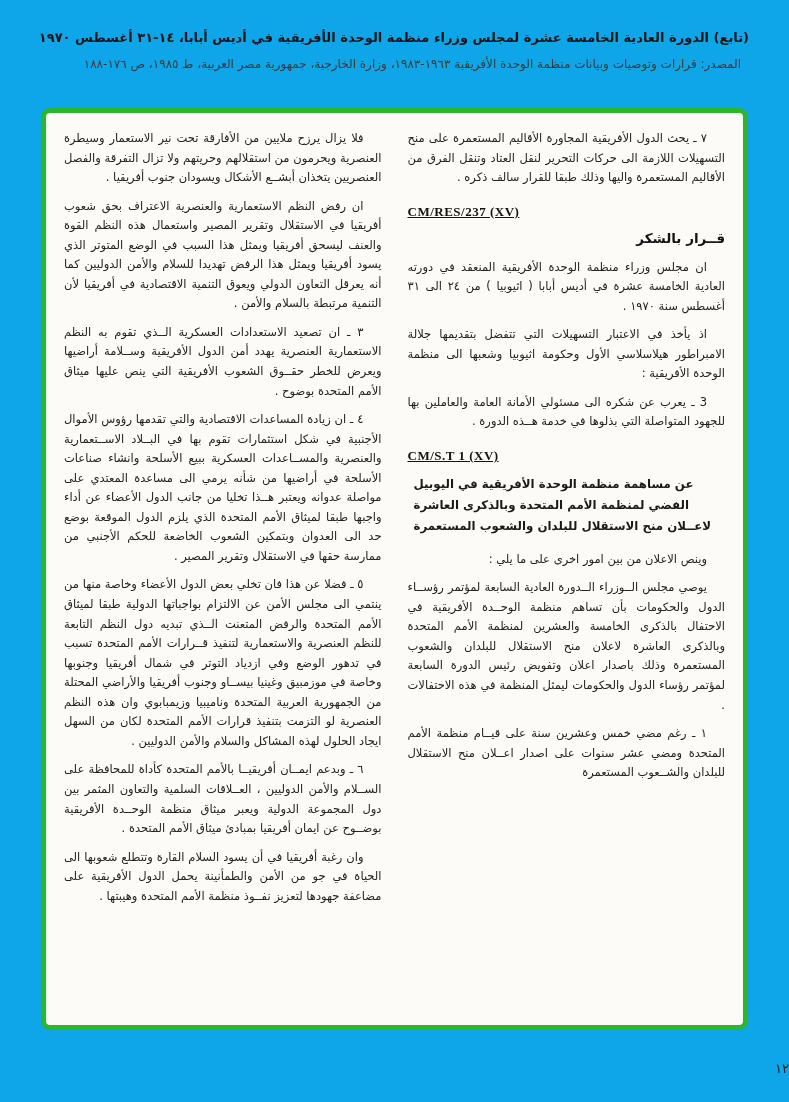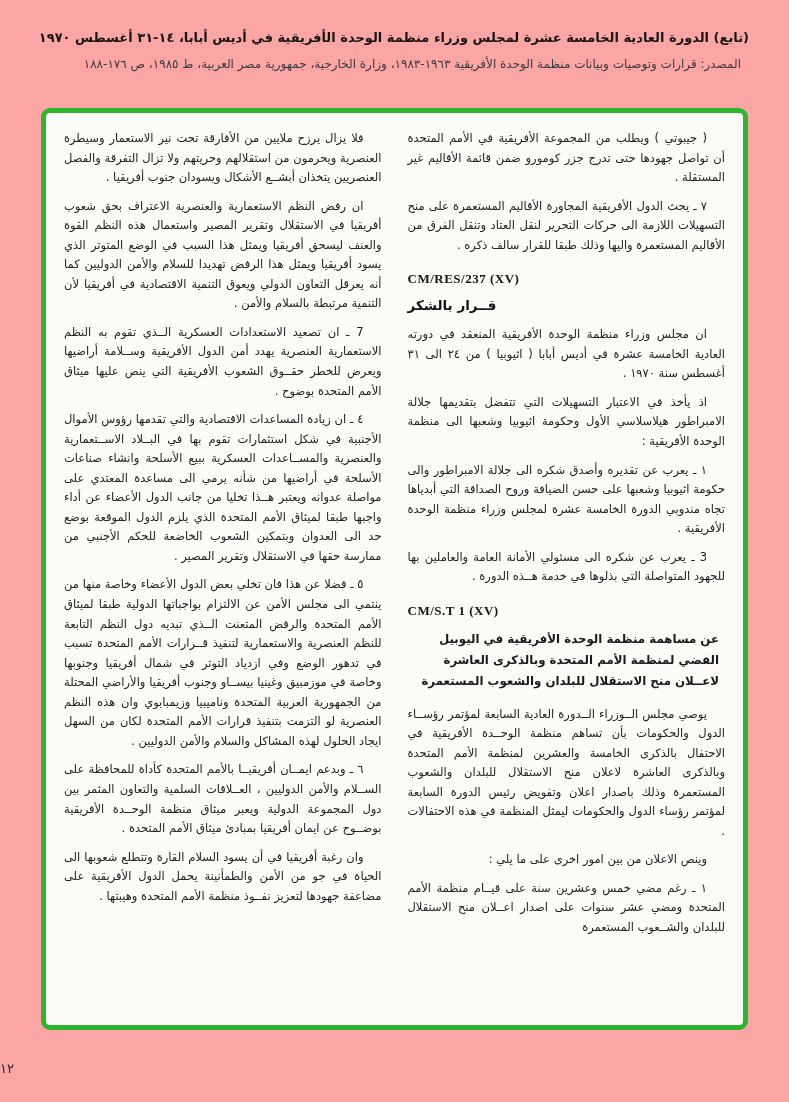--- a/index.html
+++ b/index.html
@@ -1,21 +1,21 @@
 <!DOCTYPE html>
 <html lang="ar" style="--accent: #2db52d;"><head>
 <meta charset="utf-8">
 <style>
   * { margin:0; padding:0; box-sizing:border-box; }
   html,body { background:#ffffff; }
   .page {
     position:relative;
     width:789px; height:1102px;
     margin:0 auto;
-    background:#fca5a5;
+    background:#0ea5e9;
     color:#1e1e1e;
     font-family:"DejaVu Sans", sans-serif;
     direction:rtl;
     overflow:hidden;
   }
   .header-line {
     position:absolute; top:30px; right:40px; left:40px;
     text-align:center;
     font-weight:bold;
     font-size:13px;
@@ -50,75 +50,74 @@
   }
   .ref {
     direction:ltr;
     text-align:left;
     font-family:"Liberation Serif", serif;
     font-weight:bold;
     font-size:13px;
     letter-spacing:0.5px;
     margin:16px 0 10px 0;
     color:#141414;
+    text-decoration:underline;
   }
   .heading {
-    text-align:left;
+    text-align:right;
     font-size:13.5px;
     font-weight:bold;
     letter-spacing:1px;
     margin:8px 0 12px 0;
     color:#141414;
   }
   .subtitle {
-    text-align:right;
+    text-align:left;
     font-weight:bold;
     font-size:11.8px;
     line-height:1.8;
     margin:0 6px 12px 6px;
     color:#1a1a1a;
   }
   .page-number {
     position:absolute; bottom:26px; right:0; left:0;
-    text-align:left;
+    text-align:right;
     font-size:13px;
     color:#222;
   }
 </style>
 </head>
 <body>
 
 <div class="page">
 
   <div class="header-line">(تابع) الدورة العادية الخامسة عشرة لمجلس وزراء منظمة الوحدة الأفريقية في أديس أبابا، ١٤-٣١ أغسطس ١٩٧٠</div>
   <div class="source-line">المصدر: قرارات وتوصيات وبيانات منظمة الوحدة الأفريقية ١٩٦٣-١٩٨٣، وزارة الخارجية، جمهورية مصر العربية، ط ١٩٨٥، ص ١٧٦-١٨٨</div>
 
   <div class="frame">
     <div class="cols">
 
       <div class="col">
-        <p class="body">( جيبوتي ) ويطلب من المجموعة الأفريقية في الأمم المتحدة أن تواصل جهودها حتى تدرج جزر كومورو ضمن قائمة الأقاليم غير المستقلة .</p>
         <p class="body">٧ ـ يحث الدول الأفريقية المجاورة الأقاليم المستعمرة على منح التسهيلات اللازمة الى حركات التحرير لنقل العتاد وتنقل الفرق من الأقاليم المستعمرة واليها وذلك طبقا للقرار سالف ذكره .</p>
         <div class="ref">CM/RES/237 (XV)</div>
         <h3 class="heading">قــرار بالشكر</h3>
         <p class="body">ان مجلس وزراء منظمة الوحدة الأفريقية المنعقد في دورته العادية الخامسة عشرة في أديس أبابا ( اثيوبيا ) من ٢٤ الى ٣١ أغسطس سنة ١٩٧٠ .</p>
         <p class="body">اذ يأخذ في الاعتبار التسهيلات التي تتفضل بتقديمها جلالة الامبراطور هيلاسلاسي الأول وحكومة اثيوبيا وشعبها الى منظمة الوحدة الأفريقية :</p>
-        <p class="body">١ ـ يعرب عن تقديره وأصدق شكره الى جلالة الامبراطور والى حكومة اثيوبيا وشعبها على حسن الضيافة وروح الصداقة التي أبدياها تجاه مندوبي الدورة الخامسة عشرة لمجلس وزراء منظمة الوحدة الأفريقية .</p>
         <p class="body">3 ـ يعرب عن شكره الى مسئولي الأمانة العامة والعاملين بها للجهود المتواصلة التي بذلوها في خدمة هــذه الدورة .</p>
         <div class="ref">CM/S.T 1 (XV)</div>
         <div class="subtitle">عن مساهمة منظمة الوحدة الأفريقية في اليوبيل الفضي لمنظمة الأمم المتحدة وبالذكرى العاشرة لاعــلان منح الاستقلال للبلدان والشعوب المستعمرة</div>
+        <p class="body">وينص الاعلان من بين امور اخرى على ما يلي :</p>
         <p class="body">يوصي مجلس الــوزراء الــدورة العادية السابعة لمؤتمر رؤســاء الدول والحكومات بأن تساهم منظمة الوحــدة الأفريقية في الاحتفال بالذكرى الخامسة والعشرين لمنظمة الأمم المتحدة وبالذكرى العاشرة لاعلان منح الاستقلال للبلدان والشعوب المستعمرة وذلك باصدار اعلان وتفويض رئيس الدورة السابعة لمؤتمر رؤساء الدول والحكومات ليمثل المنظمة في هذه الاحتفالات .</p>
-        <p class="body">وينص الاعلان من بين امور اخرى على ما يلي :</p>
         <p class="body">١ ـ رغم مضي خمس وعشرين سنة على قيــام منظمة الأمم المتحدة ومضي عشر سنوات على اصدار اعــلان منح الاستقلال للبلدان والشــعوب المستعمرة</p>
       </div>
 
       <div class="col">
         <p class="body">فلا يزال يرزح ملايين من الأفارقة تحت نير الاستعمار وسيطرة العنصرية ويحرمون من استقلالهم وحريتهم ولا تزال التفرقة والفصل العنصريين يتخذان أبشــع الأشكال ويسودان جنوب أفريقيا .</p>
         <p class="body">ان رفض النظم الاستعمارية والعنصرية الاعتراف بحق شعوب أفريقيا في الاستقلال وتقرير المصير واستعمال هذه النظم القوة والعنف ليسحق أفريقيا ويمثل هذا السبب في الوضع المتوتر الذي يسود أفريقيا ويمثل هذا الرفض تهديدا للسلام والأمن الدوليين كما أنه يعرقل التعاون الدولي ويعوق التنمية الاقتصادية في أفريقيا لأن التنمية مرتبطة بالسلام والأمن .</p>
-        <p class="body">7 ـ ان تصعيد الاستعدادات العسكرية الــذي تقوم به النظم الاستعمارية العنصرية يهدد أمن الدول الأفريقية وســلامة أراضيها ويعرض للخطر حقــوق الشعوب الأفريقية التي ينص عليها ميثاق الأمم المتحدة بوضوح .</p>
+        <p class="body">٣ ـ ان تصعيد الاستعدادات العسكرية الــذي تقوم به النظم الاستعمارية العنصرية يهدد أمن الدول الأفريقية وســلامة أراضيها ويعرض للخطر حقــوق الشعوب الأفريقية التي ينص عليها ميثاق الأمم المتحدة بوضوح .</p>
         <p class="body">٤ ـ ان زيادة المساعدات الاقتصادية والتي تقدمها رؤوس الأموال الأجنبية في شكل استثمارات تقوم بها في البــلاد الاســتعمارية والعنصرية والمســاعدات العسكرية ببيع الأسلحة وانشاء صناعات الأسلحة في أراضيها من شأنه يرمي الى مساعدة المعتدي على مواصلة عدوانه ويعتبر هــذا تخليا من جانب الدول الأعضاء عن أداء واجبها طبقا لميثاق الأمم المتحدة الذي يلزم الدول الموقعة بوضع حد الى العدوان وبتمكين الشعوب الخاضعة للحكم الأجنبي من ممارسة حقها في الاستقلال وتقرير المصير .</p>
         <p class="body">٥ ـ فضلا عن هذا فان تخلي بعض الدول الأعضاء وخاصة منها من ينتمي الى مجلس الأمن عن الالتزام بواجباتها الدولية طبقا لميثاق الأمم المتحدة والرفض المتعنت الــذي تبديه دول النظم التابعة للنظم العنصرية والاستعمارية لتنفيذ قــرارات الأمم المتحدة تسبب في تدهور الوضع وفي ازدياد التوتر في شمال أفريقيا وجنوبها وخاصة في موزمبيق وغينيا بيســاو وجنوب أفريقيا والأراضي المحتلة من الجمهورية العربية المتحدة وناميبيا وزيمبابوي وان هذه النظم العنصرية لو التزمت بتنفيذ قرارات الأمم المتحدة لكان من السهل ايجاد الحلول لهذه المشاكل والسلام والأمن الدوليين .</p>
         <p class="body">٦ ـ وبدعم ايمــان أفريقيــا بالأمم المتحدة كأداة للمحافظة على الســلام والأمن الدوليين ، العــلاقات السلمية والتعاون المثمر بين دول المجموعة الدولية ويعبر ميثاق منظمة الوحــدة الأفريقية بوضــوح عن ايمان أفريقيا بمبادئ ميثاق الأمم المتحدة .</p>
         <p class="body">وان رغبة أفريقيا في أن يسود السلام القارة وتتطلع شعوبها الى الحياة في جو من الأمن والطمأنينة يحمل الدول الأفريقية على مضاعفة جهودها لتعزيز نفــوذ منظمة الأمم المتحدة وهيبتها .</p>
       </div>
 
     </div>
   </div>
 
   <div class="page-number">١٢</div>

